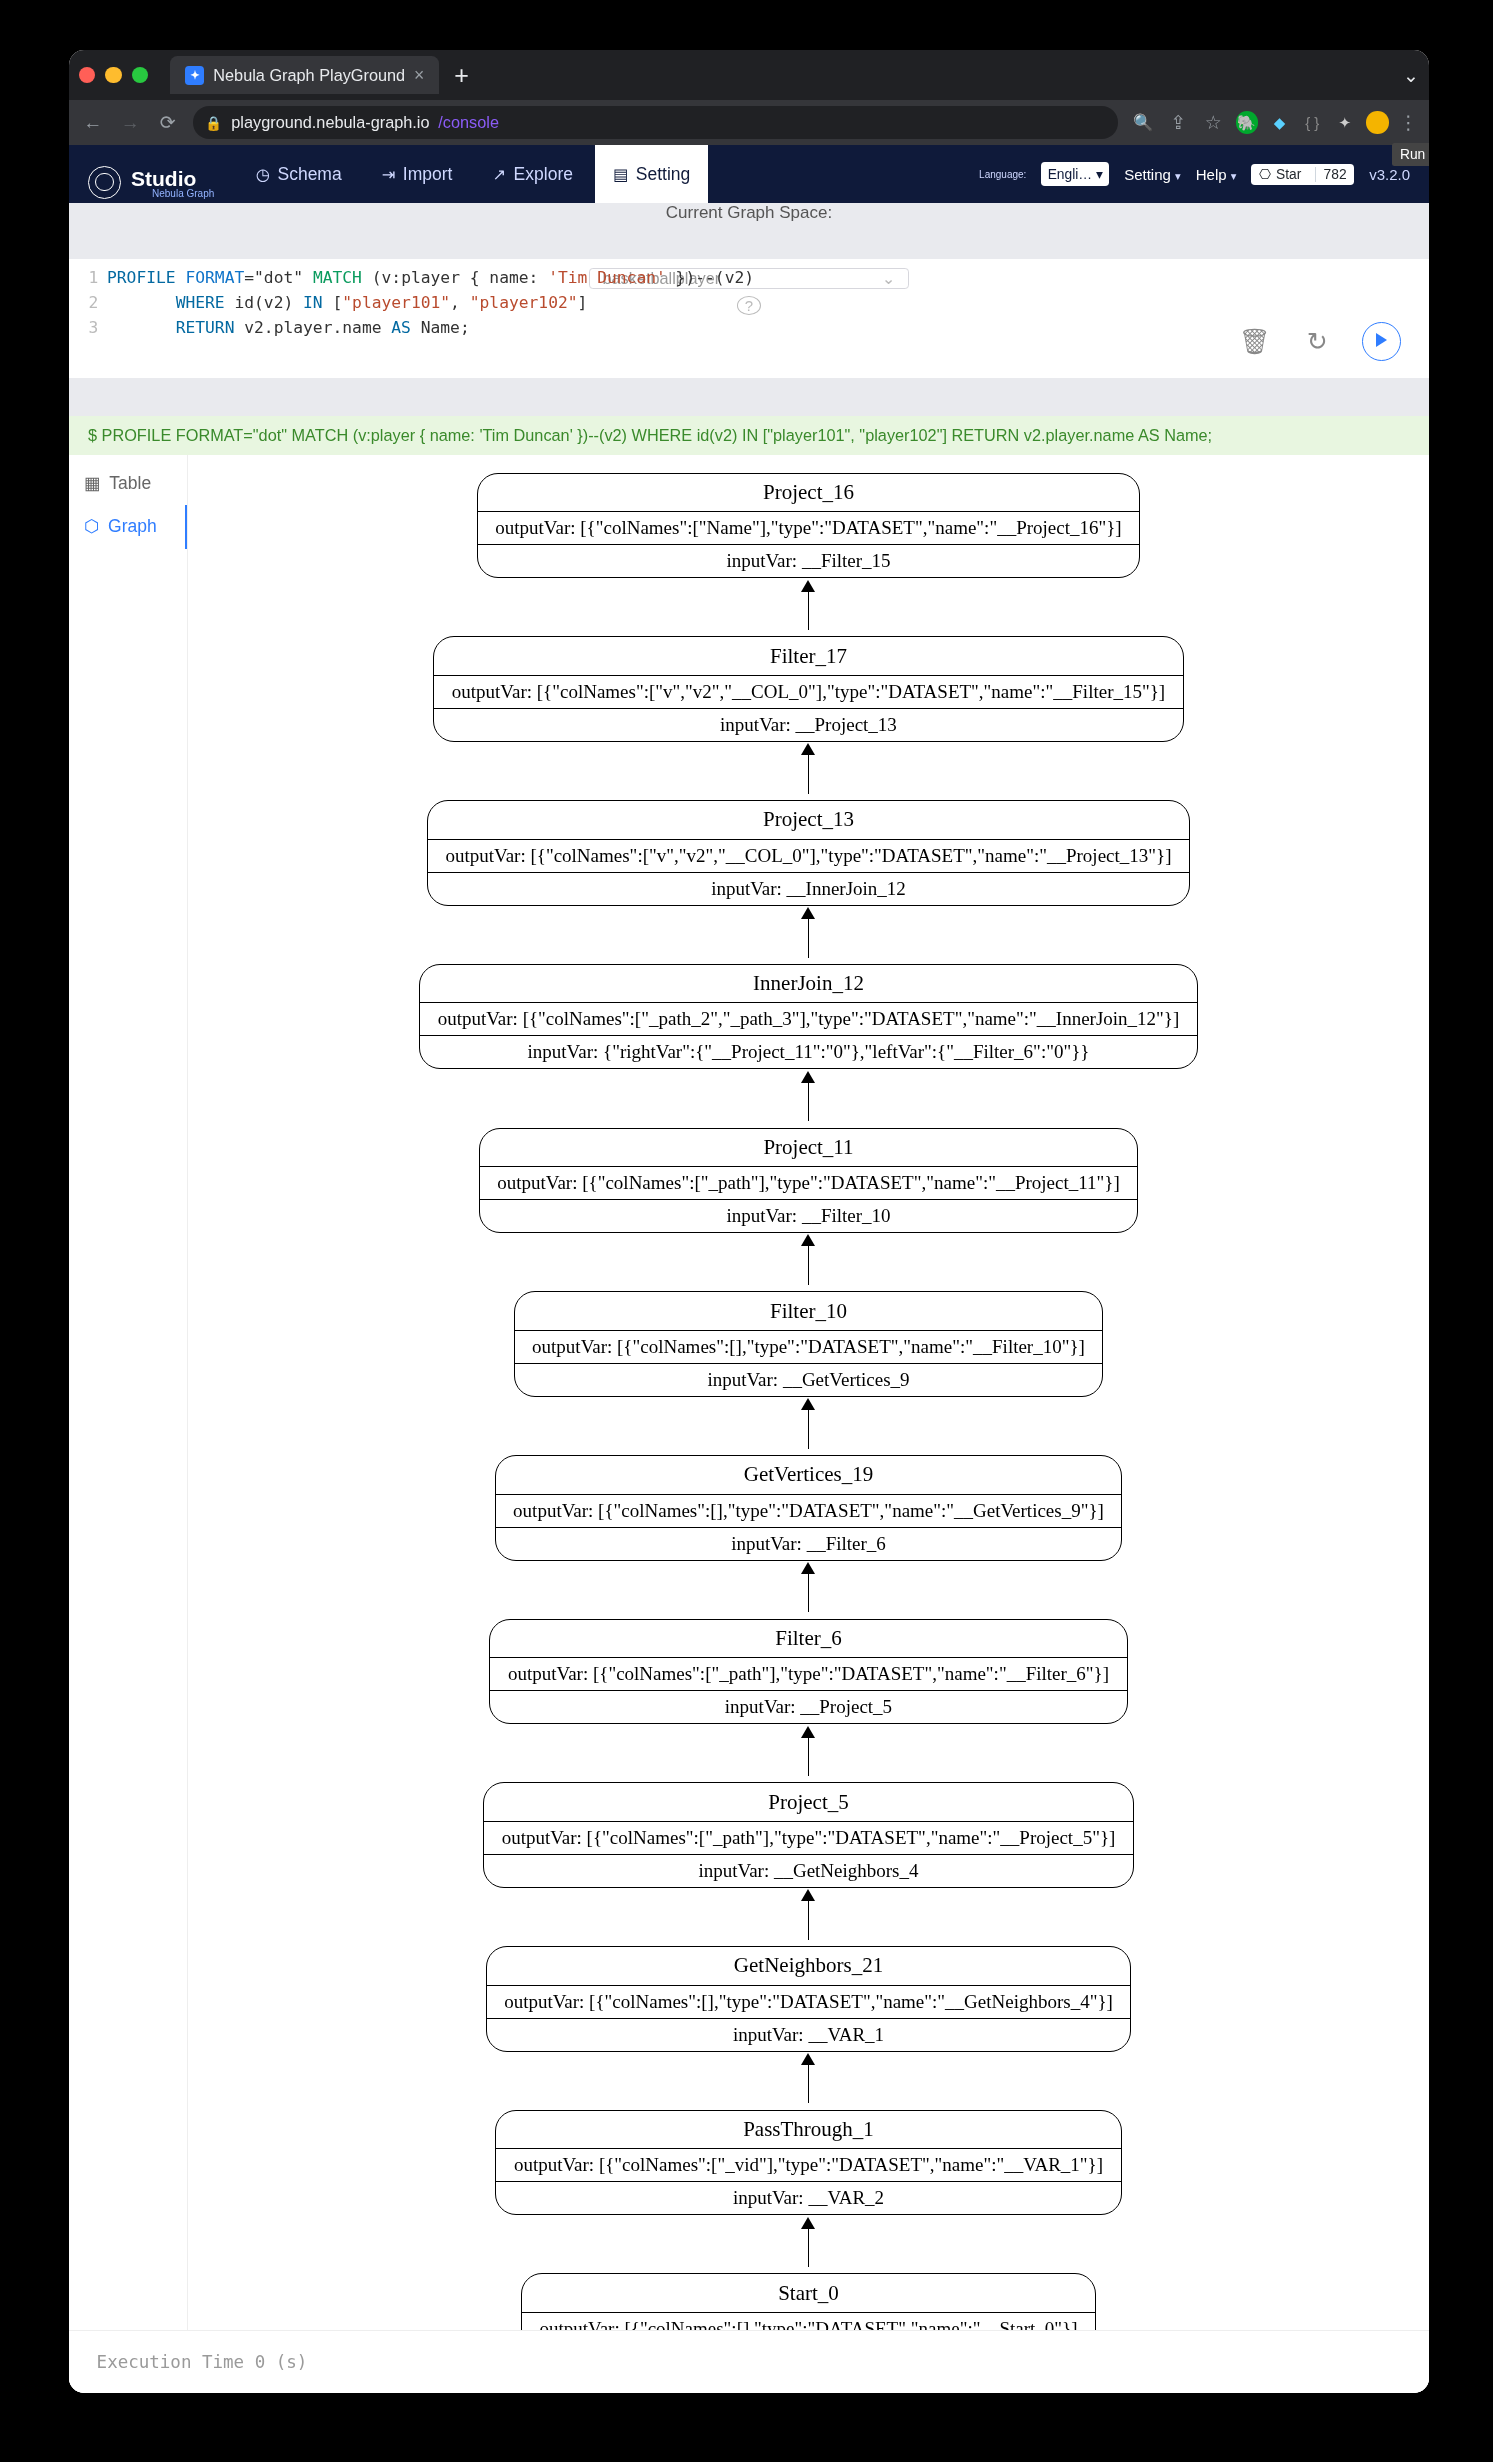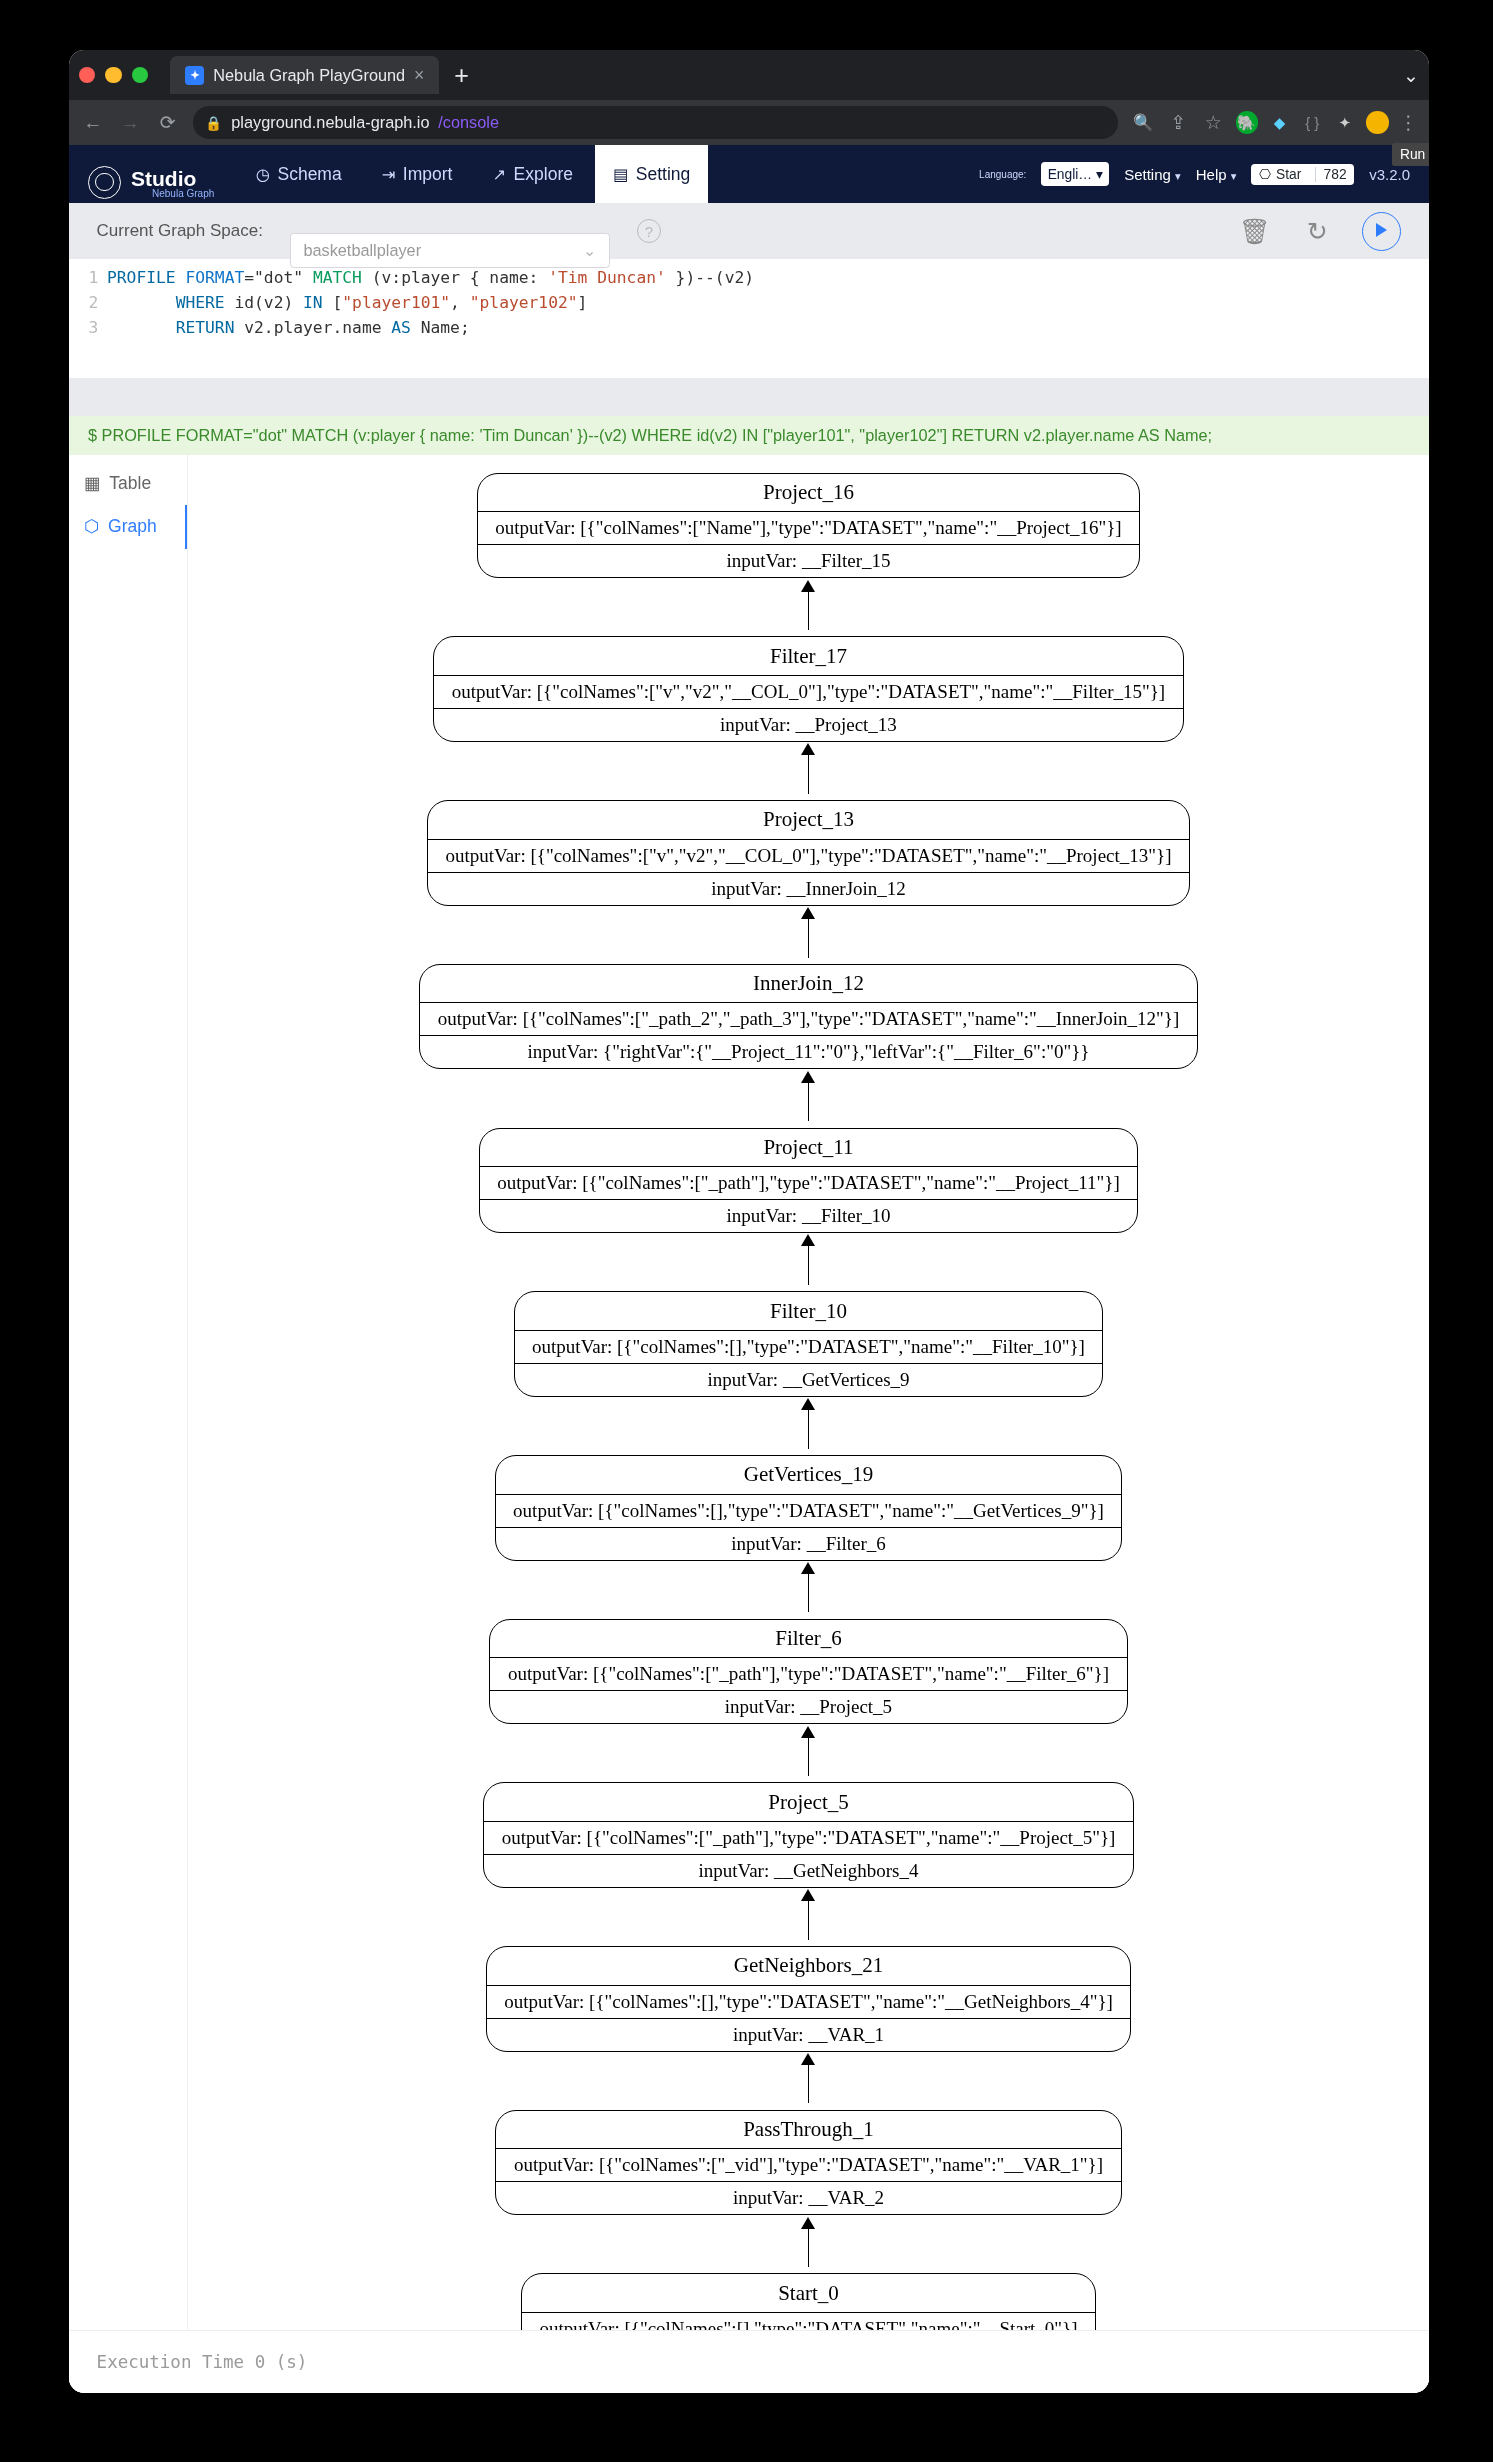--- a/index.html
+++ b/index.html
@@ -90,21 +90,21 @@
   .langlabel { color:#cfd8ff; font-size:10px; }
   .langbox { background:#fff;color:#0f1a3a;border-radius:3.8px;padding:3.8px 6.3px;display:flex;align-items:center;gap:3.8px;font-size:13.8px; }
   .settingcaret, .helpcaret { font-size:11.3px; color:#cfd8ff; }
   .gh-star { background:#fff;color:#24292f;border-radius:3.8px;display:flex;align-items:center;gap:6.3px;padding:2.5px 0;font-size:13.8px;overflow:hidden; }
   .gh-star .s-l{padding:0 7.5px;display:flex;gap:5px;align-items:center;}
   .gh-star .s-r{padding:0 7.5px;border-left:0.6px solid #d0d7de;}
   .ver { color:#cfd8ff; font-size:15px; }
   
   .spacebar {
     height: 56px; background:#e9eaee; display:flex; align-items:center;
-    padding:0 27.6px; gap:27px; color:#555;
+    padding:0 27.6px; gap:7px; color:#555;flex-direction:column;
   }
   .space-label { font-size:17px; }
   .space-select {
     width:320px; height:35px; background:#fff; border:0.6px solid #d7d7dd;
     border-radius:3.8px; display:flex; align-items:center; justify-content:space-between;
     padding:0 12.5px; font-size:16.3px; color:#999;margin-top:38px;
   }
   .help-q { width:24px;height:24px;border-radius:50%;border:1.3px solid #bbb;color:#bbb;display:flex;align-items:center;justify-content:center;font-size:15px; }
   .sb-right { margin-left:auto; display:flex; gap:27.6px; align-items:center; }
   .sb-btn { width:35px;height:35px;display:flex;align-items:center;justify-content:center;color:#888;font-size:25px; }

